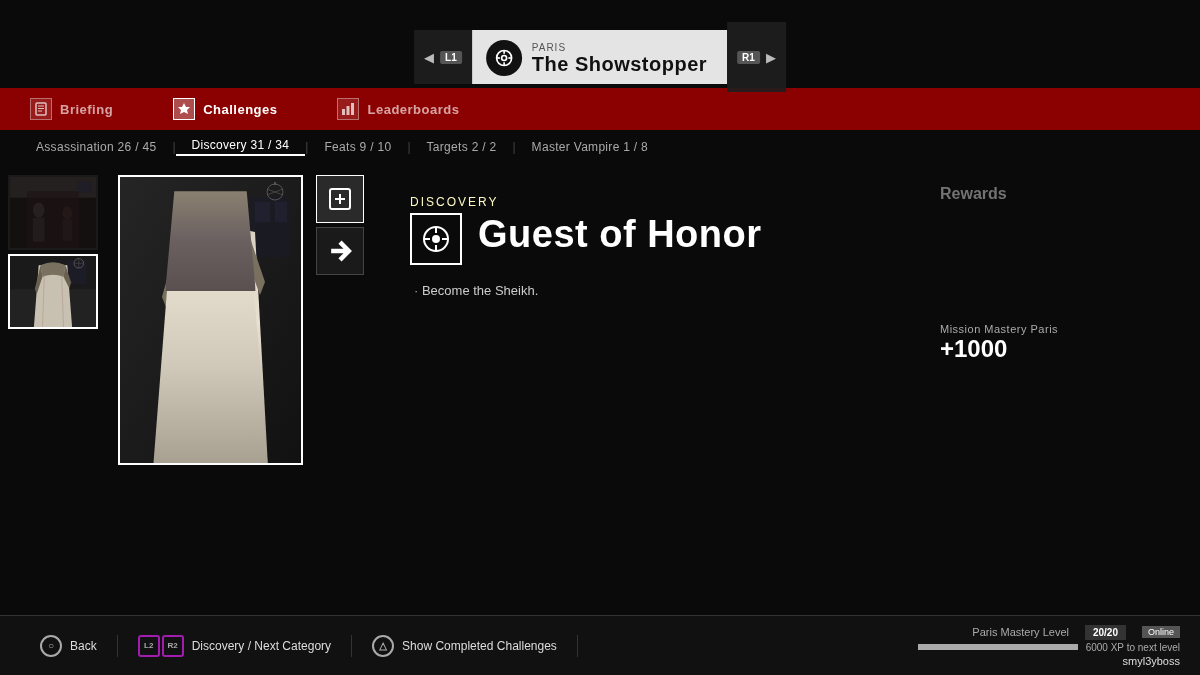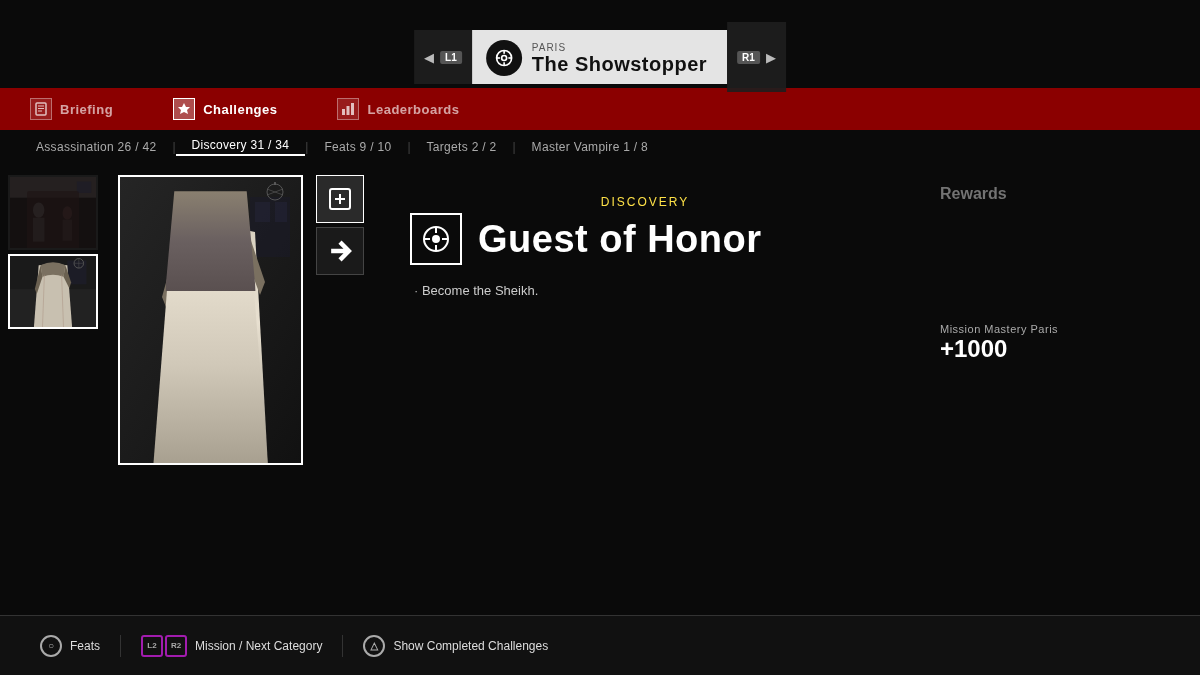--- a/index.html
+++ b/index.html
@@ -294,30 +294,29 @@
     
     .challenge-detail {
       flex: 1;
       padding: 30px 40px;
       display: flex;
       flex-direction: column;
     }
 
     .challenge-category {
       font-size: 12px;
-      color: #fde047;
+      color: #fef9c3;
       text-transform: uppercase;
       letter-spacing: 2px;
       margin-bottom: 4px;
-      text-align: center;
     }
 
     .challenge-title-row {
       display: flex;
-      align-items: center;
+      align-items: flex-start;
       gap: 16px;
       margin-bottom: 18px;
     }
 
     .challenge-title-icon {
       width: 52px;
       height: 52px;
       border: 2px solid #fff;
       display: flex;
       align-items: center;
@@ -601,21 +600,21 @@
         <rect x="1" y="7" width="3" height="6" fill="white"></rect>
         <rect x="5.5" y="4" width="3" height="9" fill="white"></rect>
         <rect x="10" y="1" width="3" height="12" fill="white"></rect>
       </svg>
     </div>
     <span>Leaderboards</span>
   </div>
 </div>
 
 <div class="filter-bar">
-  <span class="filter-item">Assassination 26 / 42</span>
+  <span class="filter-item">Assassination 26 / 45</span>
   <span class="filter-divider">|</span>
   <span class="filter-item active">Discovery 31 / 34</span>
   <span class="filter-divider">|</span>
   <span class="filter-item">Feats 9 / 10</span>
   <span class="filter-divider">|</span>
   <span class="filter-item">Targets 2 / 2</span>
   <span class="filter-divider">|</span>
   <span class="filter-item">Master Vampire 1 / 8</span>
 </div>
 
@@ -765,27 +764,41 @@
     <div class="reward-item">
       <div class="reward-label">Mission Mastery Paris</div>
       <div class="reward-value">+1000</div>
     </div>
   </div>
 </div>
 
 <div class="bottom-bar">
   <div class="bottom-action">
     <div class="btn-circle">○</div>
-    <span>Feats</span>
+    <span>Back</span>
   </div>
 
   <div class="bottom-action">
     <div class="btn-square" style="font-size:8px;">L2</div>
     <div class="btn-square" style="font-size:8px; margin-left:-6px;">R2</div>
-    <span>Mission / Next Category</span>
+    <span>Discovery / Next Category</span>
   </div>
 
   <div class="bottom-action">
     <div class="btn-circle">△</div>
     <span>Show Completed Challenges</span>
   </div>
 
+  <div class="mastery-section">
+    <div class="mastery-header">
+      <span>Paris Mastery Level</span>
+      <span class="mastery-level-badge">20/20</span>
+      <span class="mastery-online">Online</span>
+    </div>
+    <div class="mastery-bar-row">
+      <div class="mastery-bar">
+        <div class="mastery-bar-fill"></div>
+      </div>
+      <span class="mastery-xp">6000 XP to next level</span>
+    </div>
+    <div class="username">smyl3yboss</div>
+  </div>
 </div>
 
 </body></html>

